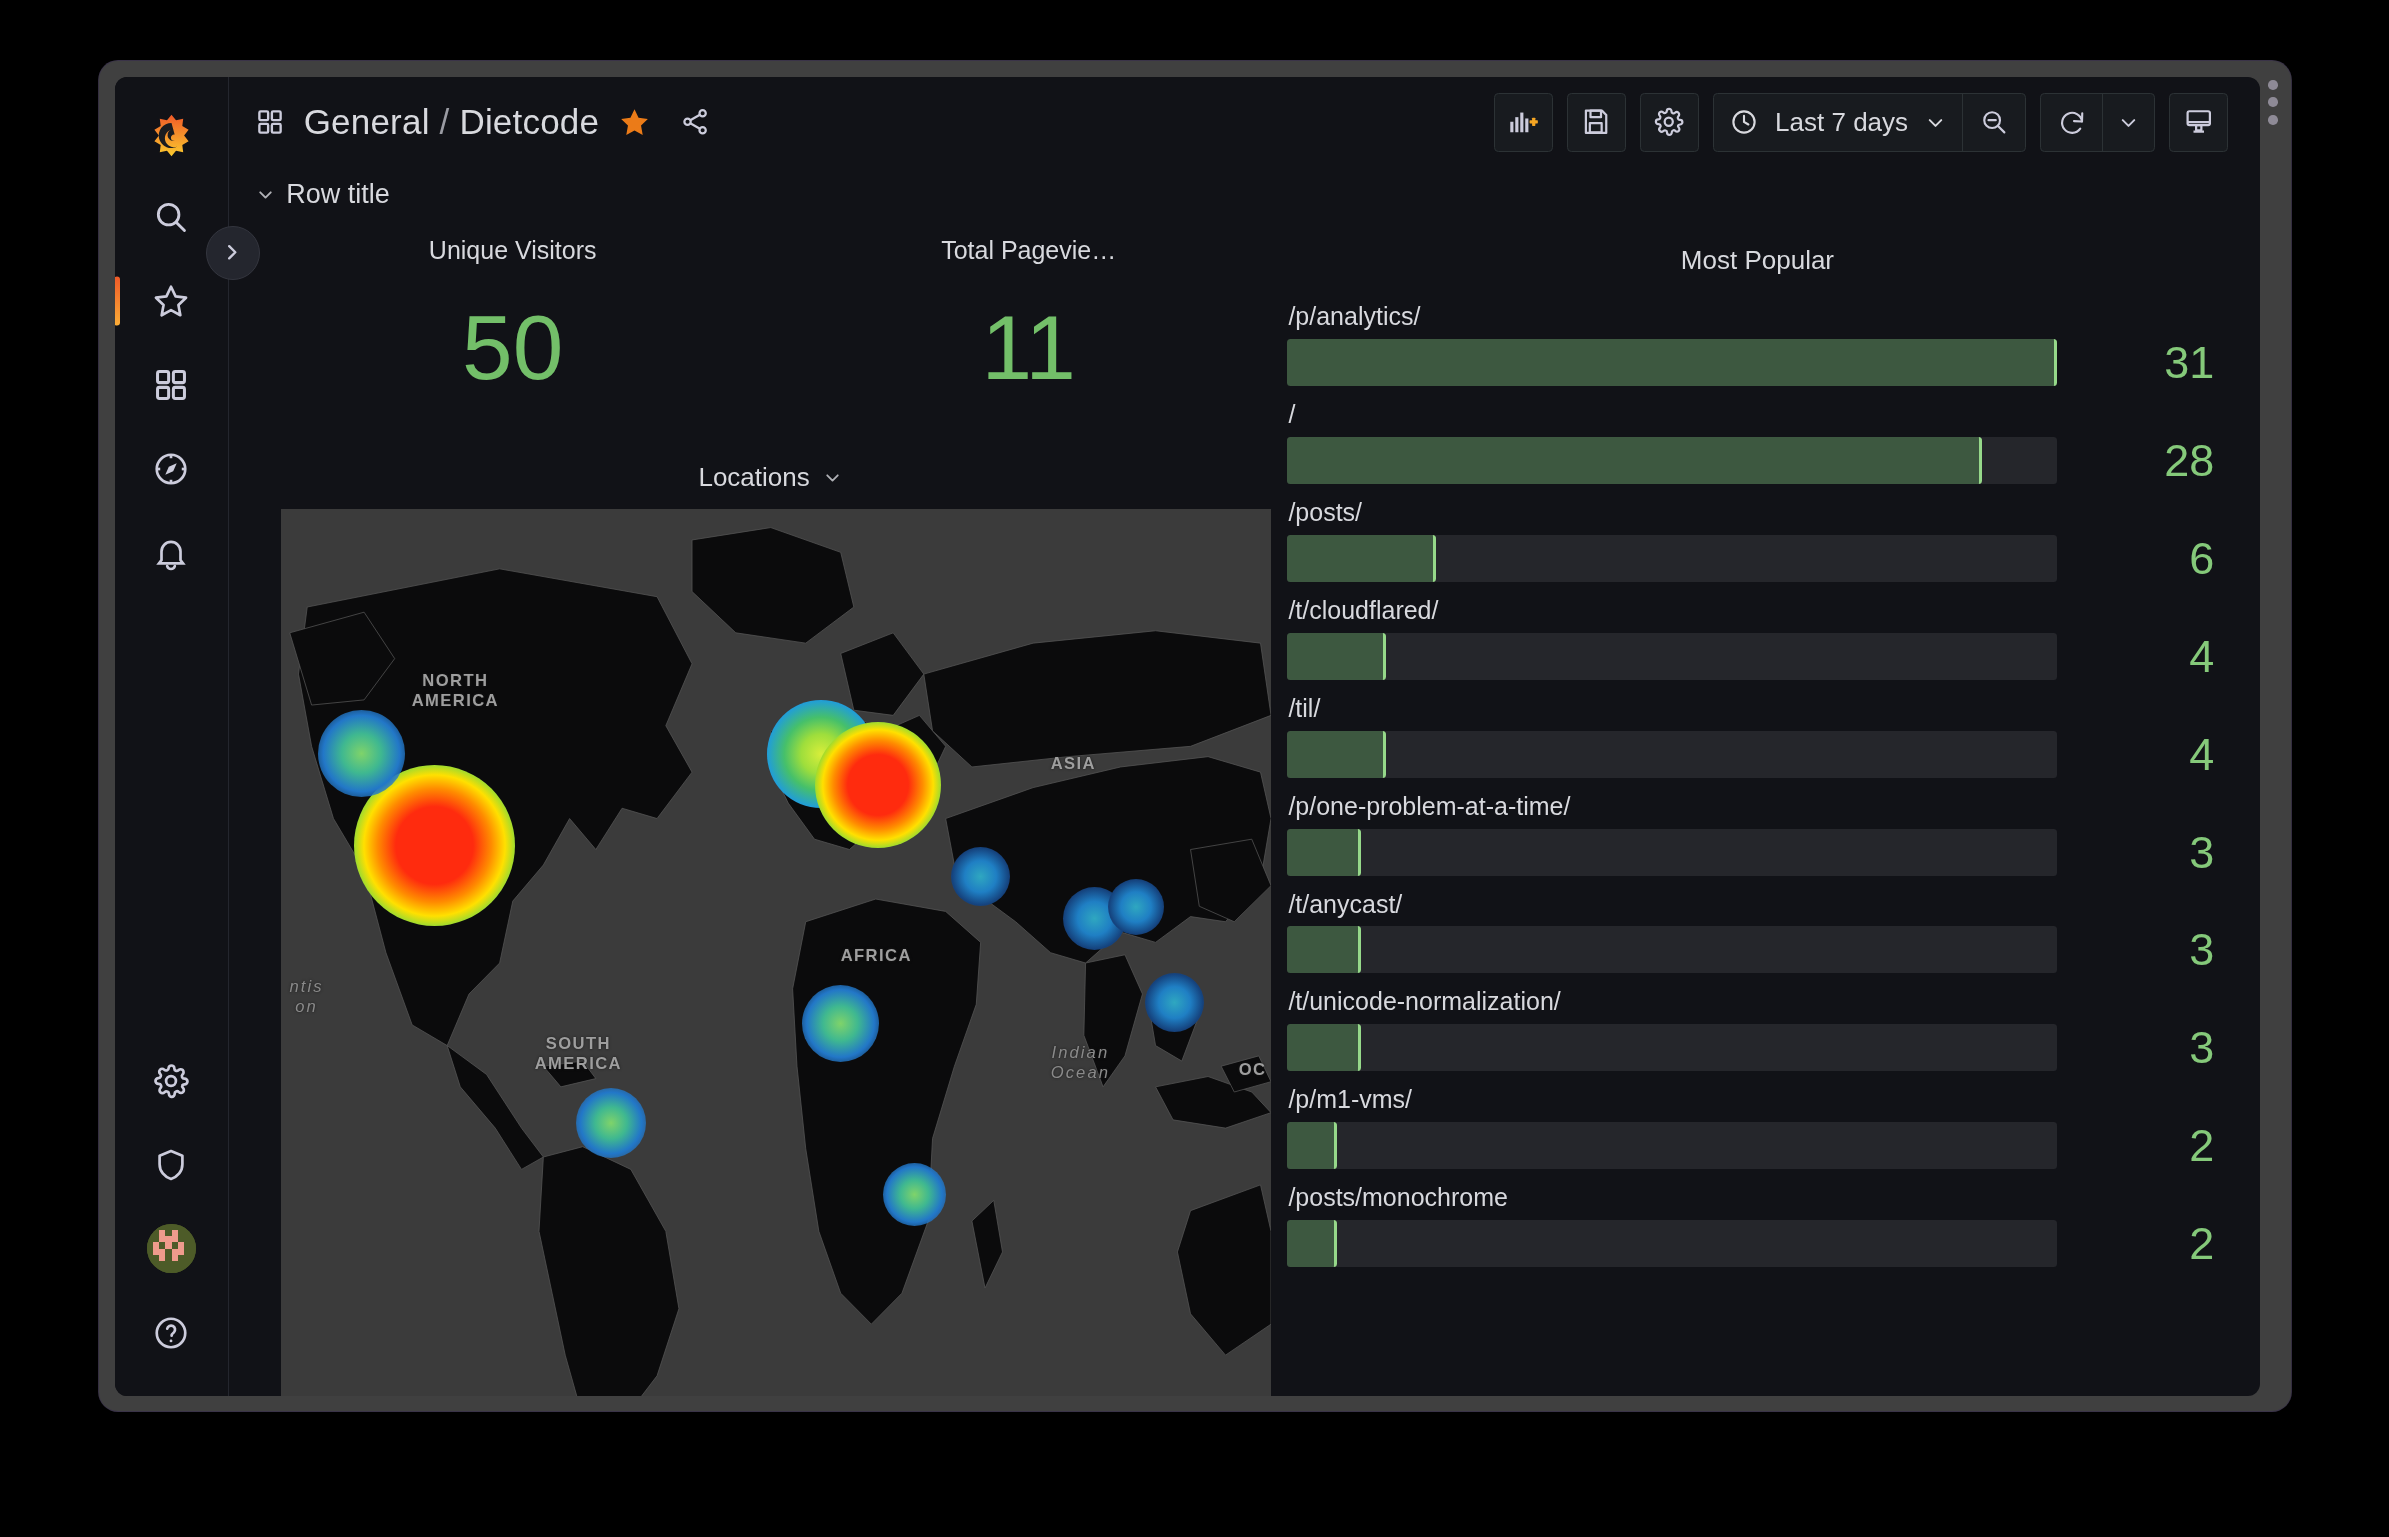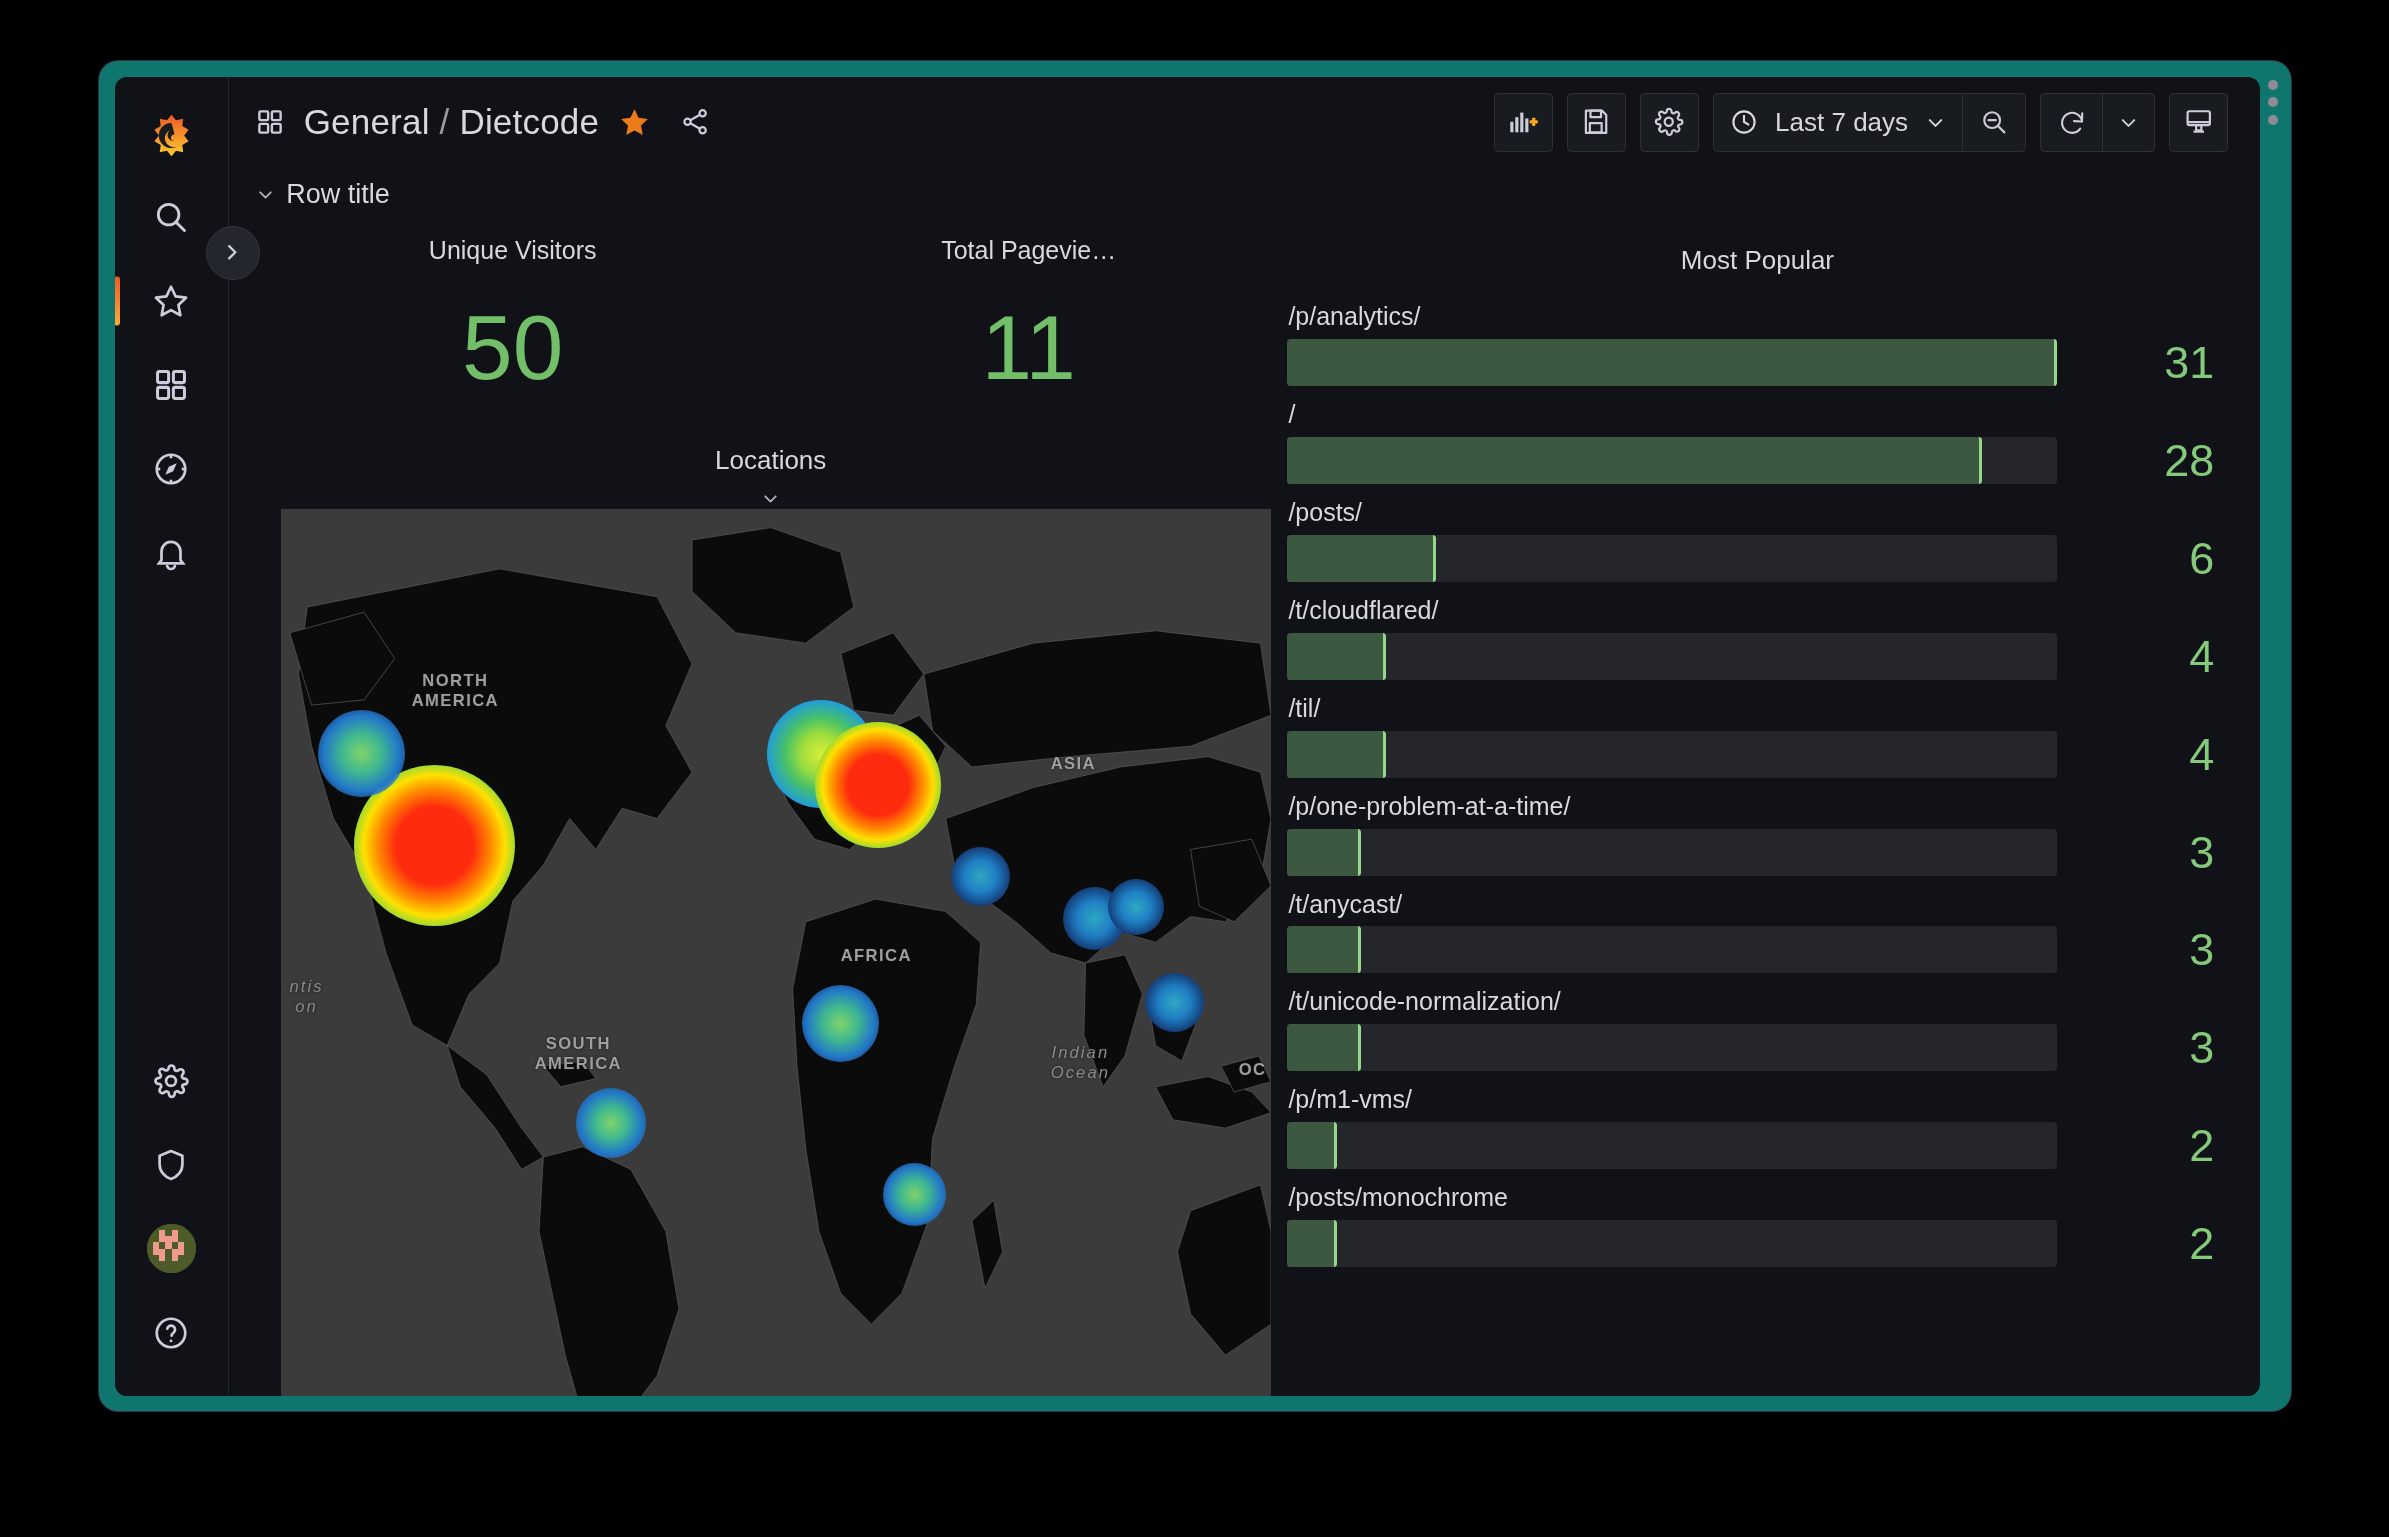--- a/index.html
+++ b/index.html
@@ -8,21 +8,21 @@
     background: #000;
     font-family: "Liberation Sans", sans-serif;
     overflow: hidden;
   }
 
   
   #window-frame {
     position: absolute;
     left: 99px; top: 61px;
     width: 2192px; height: 1350px;
-    background: #0f766e;
+    background: #404040;
     border-radius: 19px;
     box-shadow: 0 0 0 0.9px #3a3348;
   }
   #frame-kebab {
     position: absolute; right: 8.7px; top: 19px;
     width: 19px; display: flex; flex-direction: column;
     align-items: center; gap: 7.9px;
   }
   #frame-kebab i { width: 9.6px; height: 9.6px; border-radius: 50%; background: #8e8a96; display:block; }
 
@@ -141,21 +141,21 @@
   }
   .stat-value {
     font-size: 91px; font-weight: 500; color: #73bf69;
     line-height: 1; margin-top: 37px;
   }
 
   
   #map-panel { margin-top: 12.2px; }
   #map-title {
     height: 49px; display: flex; align-items: center; justify-content: center;
-    gap: 12.2px; color: #d8d9de; font-size: 26px; font-weight: 500; flex-direction: column;
+    gap: 12.2px; color: #d8d9de; font-size: 26px; font-weight: 500;
   }
   #map-title .chev svg { width: 21px; height: 21px; color: #b0b1b6; }
   #map-canvas-wrap {
     position: relative;
     width: 990px; height: 939px;
     margin: 7px 0 0 26px;
     background: #3b3b3b;
     overflow: hidden;
   }
   #map-canvas-wrap svg.basemap { position: absolute; inset: 0; width: 100%; height: 100%; display:block; }

